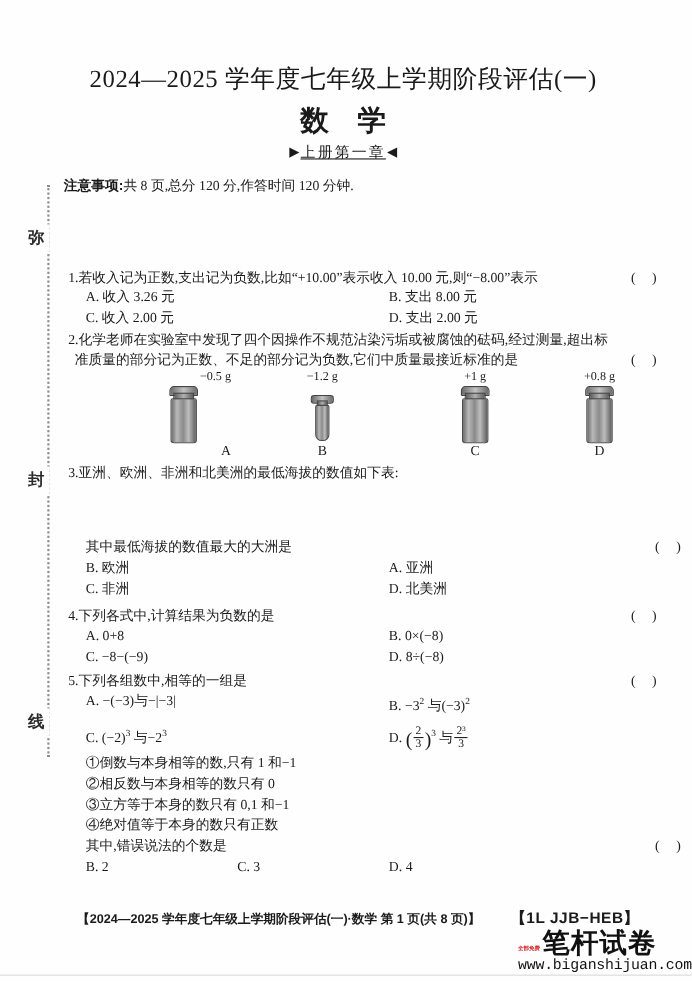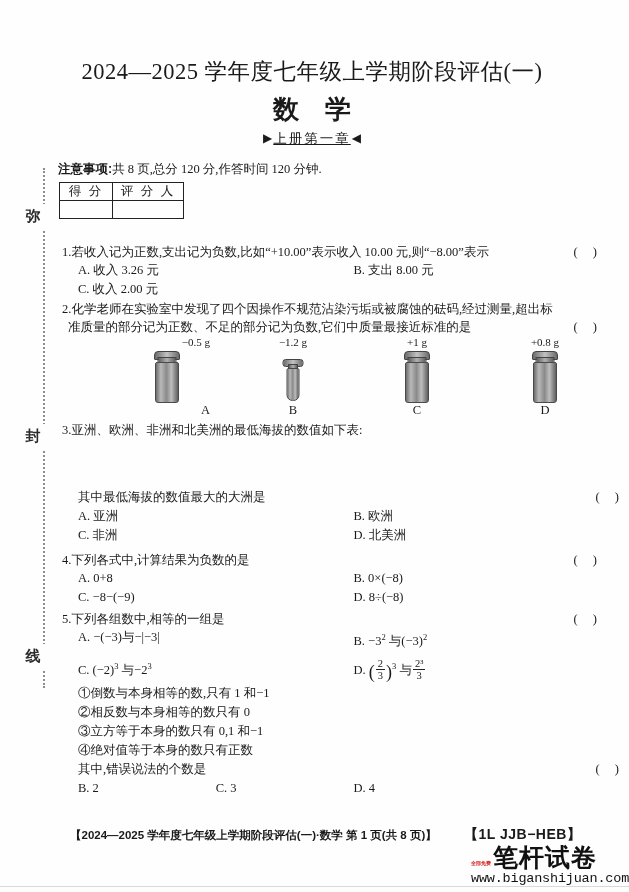--- a/index.html
+++ b/index.html
@@ -375,48 +375,37 @@
     <div class="title-line">2024—2025 学年度七年级上学期阶段评估(一)</div>
     <div class="subject">数学</div>
     <div class="chapter-band">
       <span class="tri">▶</span><span class="chapter-text">上册第一章</span><span class="tri">◀</span>
     </div>
 
     <div class="notice">
       <b>注意事项:</b><span>共 8 页,总分 120 分,作答时间 120 分钟.</span>
     </div>
 
-    <table class="scorebox">
-      <tbody>
-          <tr>
-        <td class="w1">得 分</td>
-        <td class="w2">评 分 人</td>
-      </tr>
-      <tr>
-        <td class="w1"></td>
-        <td class="w2"></td>
-      </tr>
-    </tbody>
-      </table>
 
     <div class="section-head">
     </div>
 
     <div class="q" style="top:243px;">
       <div class="stem">
         <span>1.</span><span>若收入记为正数,支出记为负数,比如“+10.00”表示收入 10.00 元,则“−8.00”表示</span>
         <span class="brk" style="right:26px;top:0;">(     )</span>
       </div>
       <div class="opts">
         <div class="opt-row">
           <span class="o">A. 收入 3.26 元</span>
           <span class="o">B. 支出 8.00 元</span>
         </div>
         <div class="opt-row">
           <span class="o">C. 收入 2.00 元</span>
+          <span class="o">D. 支出 2.00 元</span>
         </div>
       </div>
     </div>
 
     <div class="q" style="top:300px;">
       <div class="stem">
         <span>2.</span><span>化学老师在实验室中发现了四个因操作不规范沾染污垢或被腐蚀的砝码,经过测量,超出标</span>
       </div>
       <div class="sub" style="position:relative;padding-left:12px;">
         <span>准质量的部分记为正数、不足的部分记为负数,它们中质量最接近标准的是</span>
@@ -436,21 +425,21 @@
       </div>
       <div class="weight screw" style="left:172px;">
         <div class="wval">−1.2 g</div>
         <div class="wimg">
           <div class="wtop"></div>
             <div class="wneck"></div>
             <div class="wbody"></div>
         </div>
         <div class="wlabel">B</div>
       </div>
-      <div class="weight" style="left:296px;">
+      <div class="weight" style="left:311px;">
         <div class="wval">+1 g</div>
         <div class="wimg">
           <div class="wtop"></div>
             <div class="wneck"></div>
             <div class="wbody"></div>
         </div>
         <div class="wlabel">C</div>
       </div>
       <div class="weight" style="left:424px;">
         <div class="wval">+0.8 g</div>
@@ -470,22 +459,22 @@
     </div>
 
 
     <div class="q" style="top:488px;">
       <div class="sub" style="position:relative;">
         <span>其中最低海拔的数值最大的大洲是</span>
         <span class="brk" style="right:4px;top:0;">(     )</span>
       </div>
       <div class="opts">
         <div class="opt-row">
+          <span class="o">B. 欧洲</span>
           <span class="o">A. 亚洲</span>
-          <span class="o">B. 欧洲</span>
         </div>
         <div class="opt-row">
           <span class="o">C. 非洲</span>
           <span class="o">D. 北美洲</span>
         </div>
       </div>
     </div>
 
     <div class="q" style="top:551px;">
       <div class="stem">

